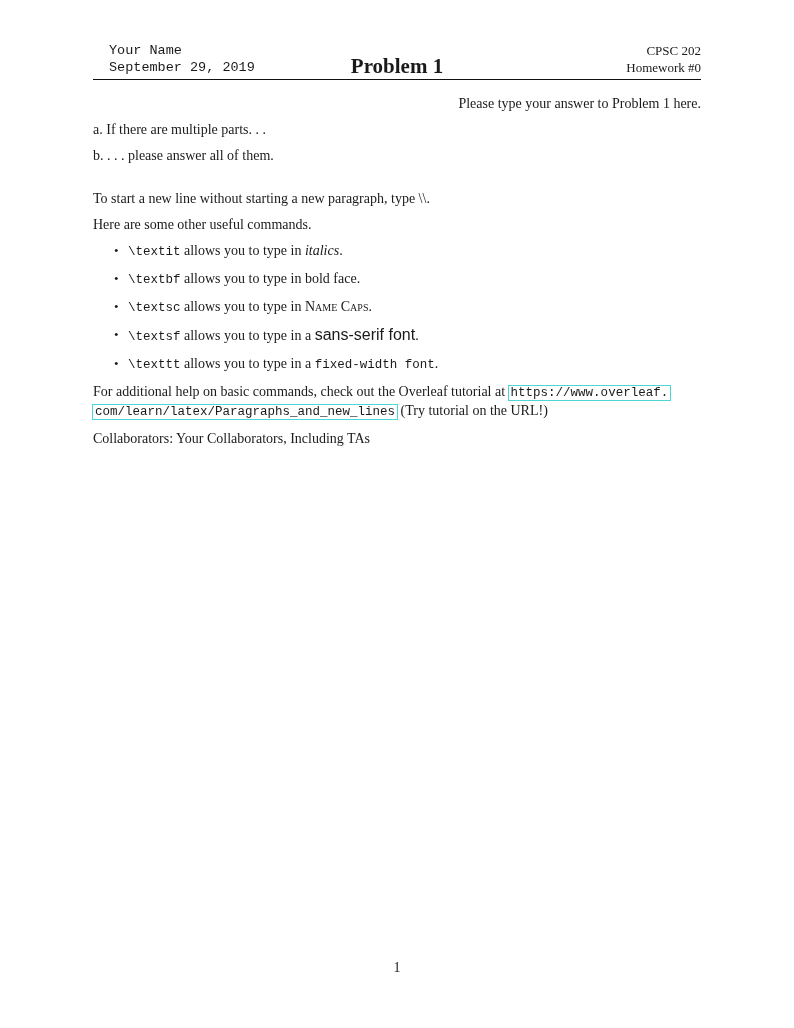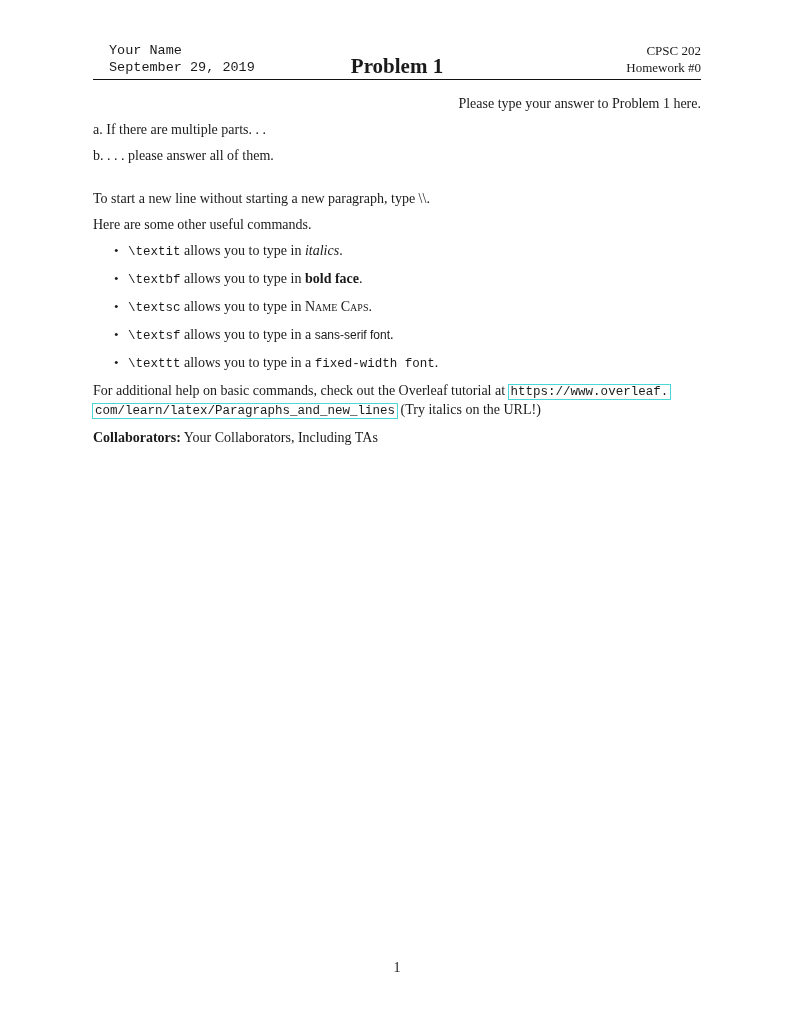--- a/index.html
+++ b/index.html
@@ -3,41 +3,41 @@
   <meta charset="utf-8">
   <style>
     html, body { margin: 0; padding: 0; background: #ffffff; }
     body {
       width: 794px; height: 1028px; position: relative; overflow: hidden;
       font-family: "DejaVu Serif", "Liberation Serif", serif;
       color: #1a1a1a;
     }
     .page { position: absolute; left: 93px; top: 40px; width: 608px; }
     .mono { font-family: "Liberation Mono", "DejaVu Sans Mono", monospace; font-size: 12.5px; }
-    .sans { font-family: "Liberation Sans", "DejaVu Sans", sans-serif; font-size: 12px; }
+    .sans { font-family: "Liberation Sans", "DejaVu Sans", sans-serif; font-size: 16px; }
 
     .header { position: relative; height: 39px; border-bottom: 1.2px solid #111; }
     .hdr-left { position: absolute; left: 16px; top: 2px; font-family: Liberation Mono, monospace; font-size: 13.5px; line-height: 17px; }
     .hdr-right { position: absolute; right: 0; top: 2px; text-align: right; font-family: "Liberation Serif", serif; font-size: 13px; line-height: 17px; }
     .hdr-title { position: absolute; left: 0; right: 0; top: 14px; text-align: center; font-family: "Liberation Serif", serif; font-weight: bold; font-size: 21px; }
 
     .body { font-family: "Liberation Serif", serif; font-size: 14px; line-height: 17px; }
     .body p { margin: 0; }
     .p1 { margin-top: 15px !important; text-align: right; }
     .gap { margin-top: 9px !important; }
 
     ul.cmds { list-style: none; margin: 9px 0 0 0; padding: 0 0 0 21px; }
     ul.cmds li { position: relative; padding-left: 14px; margin-bottom: 9px; line-height: 17px; }
     ul.cmds li:last-child { margin-bottom: 0; }
     ul.cmds li .bullet { position: absolute; left: 0; top: 0; font-size: 13px; }
 
     .smallcaps { font-variant: small-caps; }
     .url-box { outline: 1.5px solid #4dd6d6; outline-offset: 0px; padding: 0 2px; }
     .justify { text-align: justify; }
-    b { font-weight: bold; margin-top: 12px; }
+    b { font-weight: normal; margin-top: 12px; }
 
     .footer-num { position: absolute; left: 0; right: 0; top: 960px; text-align: center; font-family: "Liberation Serif", serif; font-size: 14px; }
   </style>
 </head>
 <body>
 
 <div class="page">
   <div class="header">
     <div class="hdr-left">
       <div>Your Name</div>
@@ -78,21 +78,21 @@
         <span class="mono">\textsf</span><span> allows you to type in a </span><span class="sans">sans-serif font</span><span>.</span>
       </li>
       <li>
         <span class="bullet">•</span>
         <span class="mono">\texttt</span><span> allows you to type in a </span><span class="mono">fixed-width font</span><span>.</span>
       </li>
     </ul>
 
     <p class="gap">
       <span>For additional help on basic commands, check out the Overleaf tutorial at </span><span class="mono url-box">https://www.overleaf.</span><br>
-      <span class="mono url-box">com/learn/latex/Paragraphs_and_new_lines</span><span> (Try italics on the URL!)</span>
+      <span class="mono url-box">com/learn/latex/Paragraphs_and_new_lines</span><span> (Try tutorial on the URL!)</span>
     </p>
 
 
     <p class="gap">
       <b>Collaborators:</b><span> Your Collaborators, Including TAs</span>
     </p>
   </div>
 </div>
 
 <div class="footer-num">1</div>

